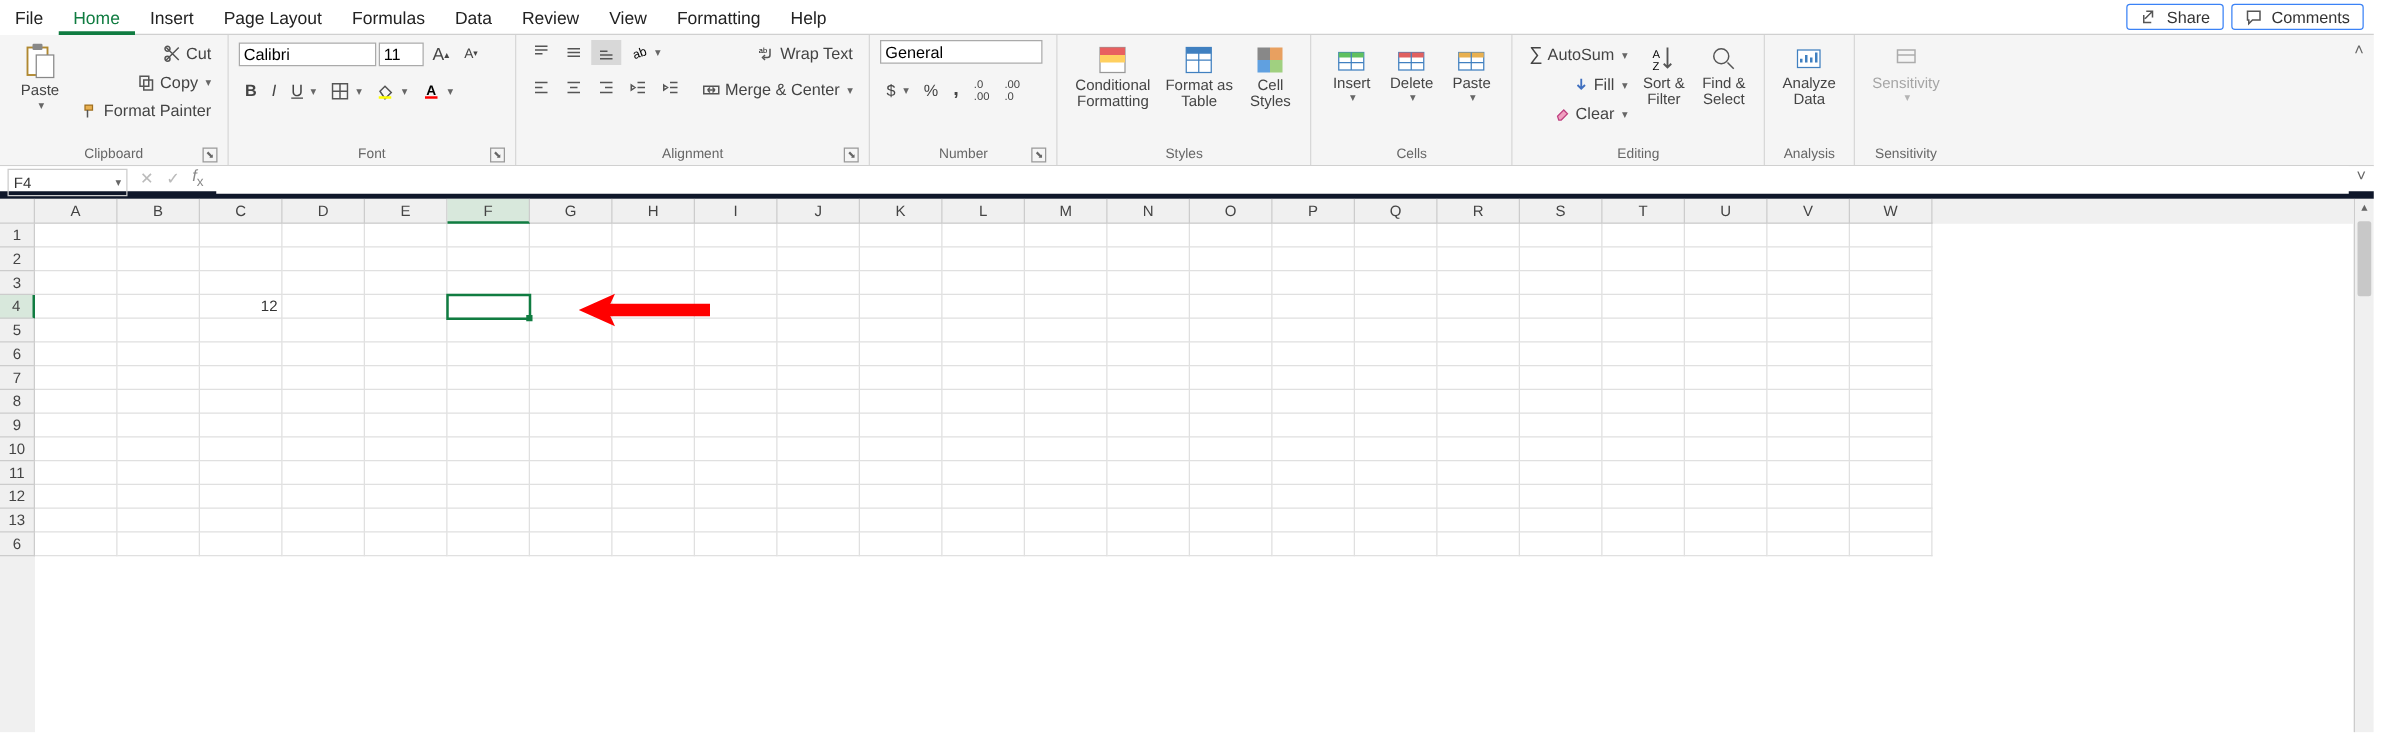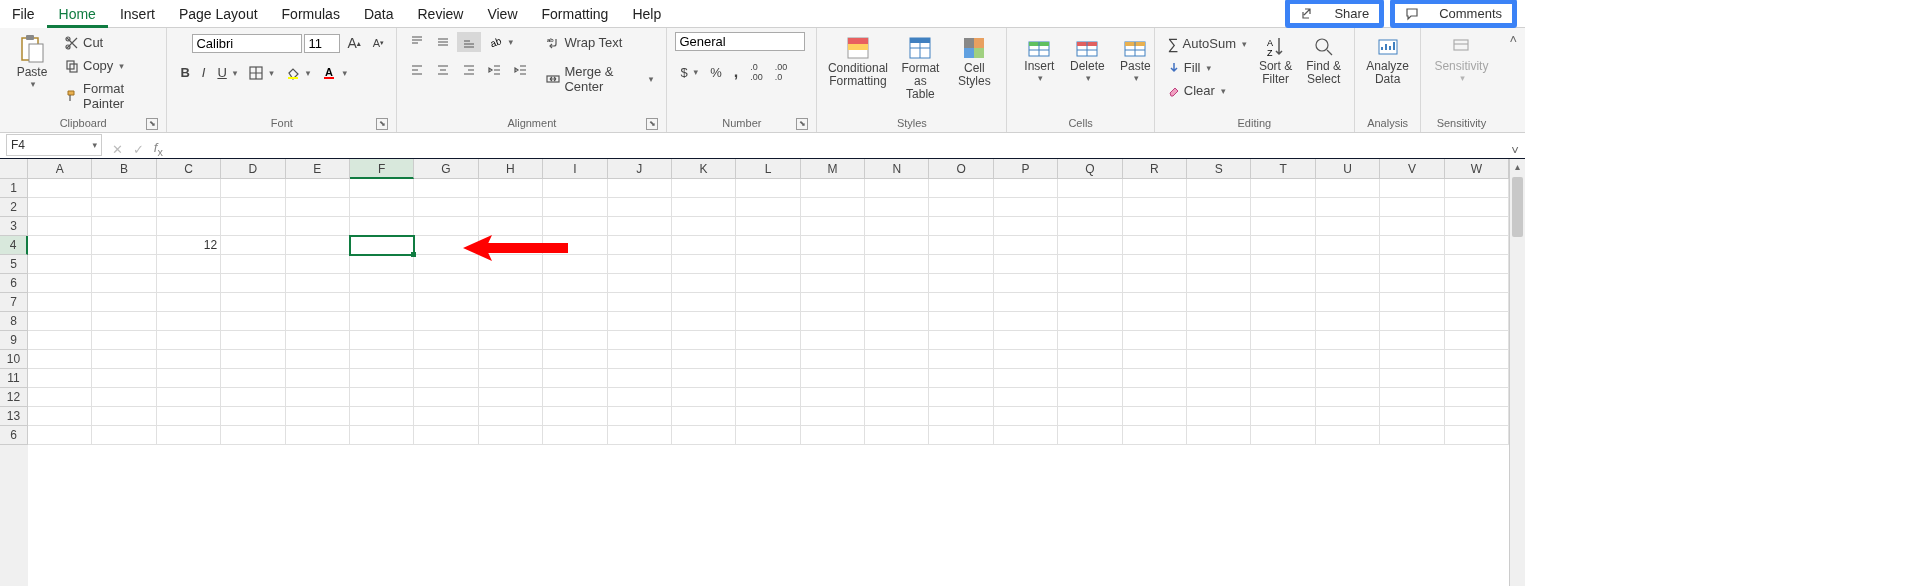--- a/index.html
+++ b/index.html
@@ -1,50 +1,50 @@
 <!DOCTYPE html>
 <html><head>
 <meta charset="utf-8">
 <style>
 * { box-sizing: border-box; margin: 0; padding: 0; }
 body { font-family: "Segoe UI", Arial, sans-serif; font-size: 13px; color: #333; background: #fff; overflow: hidden; }
 
-.app { width: 1525px; height: 586px; display: flex; flex-direction: column; }
+.app { width: 1899px; height: 586px; display: flex; flex-direction: column; }
 
 
 .tabs-row { height: 28px; display: flex; align-items: center; border-bottom: 1px solid #d0d0d0; background: #fff; }
 .tab { padding: 0 12px; height: 28px; line-height: 28px; font-size: 14px; cursor: pointer; color: #222; }
 .tab.file { background: #fff; color: #222; }
 .tab.active { border-bottom: 3px solid #107c41; color: #107c41; font-weight: 400; }
 .tabs-right { margin-left: auto; display: flex; gap: 6px; padding-right: 8px; }
-.action-btn { border: 5px solid #3b82f6; border-radius: 3px; padding: 2px 10px; display: flex; align-items: center; gap: 20px; font-size: 13px; cursor: pointer; background: #fff; }
+.action-btn { border: 1px solid #3b82f6; border-radius: 3px; padding: 2px 10px; display: flex; align-items: center; gap: 7px; font-size: 13px; cursor: pointer; background: #fff; }
 .action-btn .ic { width: 14px; height: 14px; display: inline-flex; }
 
 
 .ribbon { height: 105px; display: flex; background: #f5f5f5; border-bottom: 1px solid #d0d0d0; }
 .group { display: flex; flex-direction: column; border-right: 1px solid #d8d8d8; padding: 4px 8px 0 8px; }
 .group-body { flex: 1; display: flex; align-items: flex-start; }
 .group-label { font-size: 11px; color: #666; text-align: center; padding: 2px 0 3px 0; display: flex; justify-content: center; align-items: center; position: relative; }
 .dlg-launcher { position: absolute; right: 0; bottom: 2px; width: 12px; height: 12px; border: 1px solid #999; font-size: 8px; line-height: 10px; text-align: center; cursor: pointer; color: #666; }
 
 .col { display: flex; flex-direction: column; gap: 2px; }
 .row { display: flex; align-items: center; gap: 2px; }
-.btn { display: flex; align-items: center; gap: 4px; padding: 2px 4px; cursor: pointer; font-size: 13px; color: #444; border: 1px solid transparent; }
+.btn { display: flex; align-items: center; gap: 4px; padding: 2px 4px; cursor: pointer; font-size: 13px; color: #444; border: 1px solid transparent; justify-content: flex-end; }
 .big-btn { display: flex; flex-direction: column; align-items: center; justify-content: center; padding: 2px 6px; cursor: pointer; font-size: 12px; color: #444; min-width: 48px; }
 .big-btn .label { text-align: center; line-height: 1.1; }
 .ic { display: inline-flex; align-items: center; justify-content: center; }
 .caret { font-size: 9px; color: #666; margin-left: 2px; }
 
 input.combo { font-size: 13px; padding: 1px 3px; border: 1px solid #aaa; background: #fff; }
 
 
 .paste-icon { width: 28px; height: 32px; }
 
 
-.formula-bar { height: 26px; display: flex; align-items: flex-end; border-bottom: 1px solid #0f172a; background: #fff; }
+.formula-bar { height: 26px; display: flex; align-items: flex-start; border-bottom: 6px solid #0f172a; background: #fff; }
 .name-box { width: 96px; height: 22px; border: 1px solid #ccc; margin: 2px 0 2px 6px; padding: 0 4px; font-size: 12px; display: flex; align-items: center; justify-content: space-between; }
 .name-box .dd { font-size: 9px; color: #666; }
 .fx-controls { display: flex; align-items: center; gap: 10px; padding: 0 10px; color: #888; }
 .fx-controls span { cursor: pointer; }
 .formula-input { flex: 1; height: 22px; border: none; outline: none; padding: 0 6px; font-size: 13px; }
 .fx-expand { width: 20px; text-align: center; color: #666; cursor: pointer; }
 
 
 .grid-wrap { flex: 1; display: flex; overflow: hidden; position: relative; }
 .corner { width: 28px; height: 20px; background: #f0f0f0; border-right: 1px solid #ccc; border-bottom: 1px solid #ccc; position: absolute; left: 0; top: 0; z-index: 3; }
@@ -154,21 +154,21 @@
       </div>
       <div class="group-label">
           <span>Clipboard</span>
           <span class="dlg-launcher">⬊</span>
         </div>
     </div>
 
     <div class="group" style="min-width:230px">
       <div class="group-body col">
         <div class="row">
-          <input class="combo" style="width: 110px; margin-left: 17px;" value="Calibri">
+          <input class="combo" style="width: 110px;" value="Calibri">
           <input class="combo" style="width: 36px;" value="11">
           <span class="btn">
               <span class="ic" style="font-size:14px">A<sup style="font-size:8px">▴</sup></span>
             </span>
           <span class="btn">
               <span class="ic" style="font-size:11px">A<sup style="font-size:7px">▾</sup></span>
             </span>
         </div>
         <div class="row" style="margin-top:6px">
           <span class="btn">

